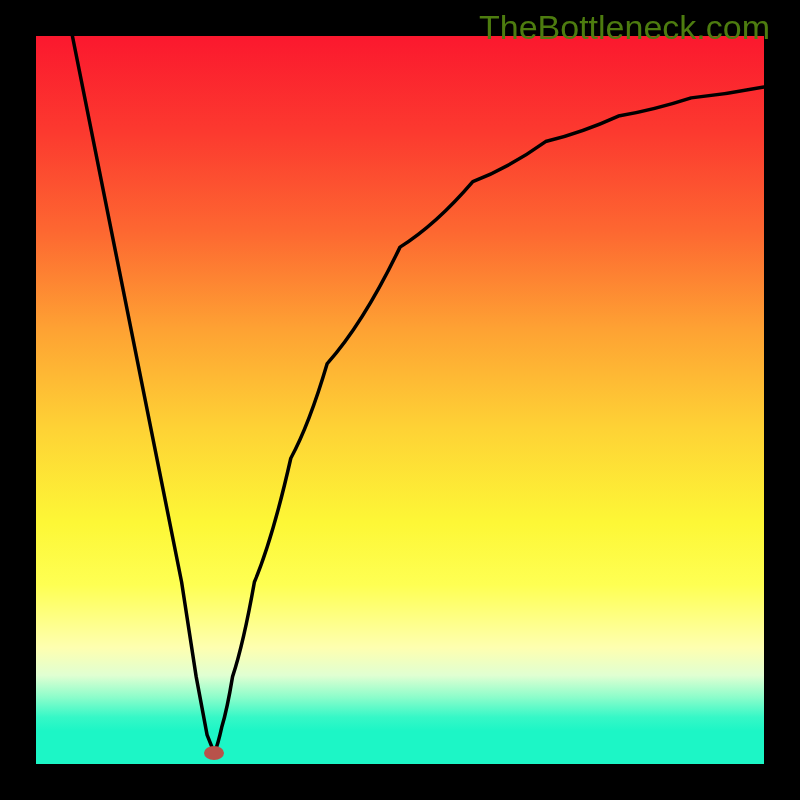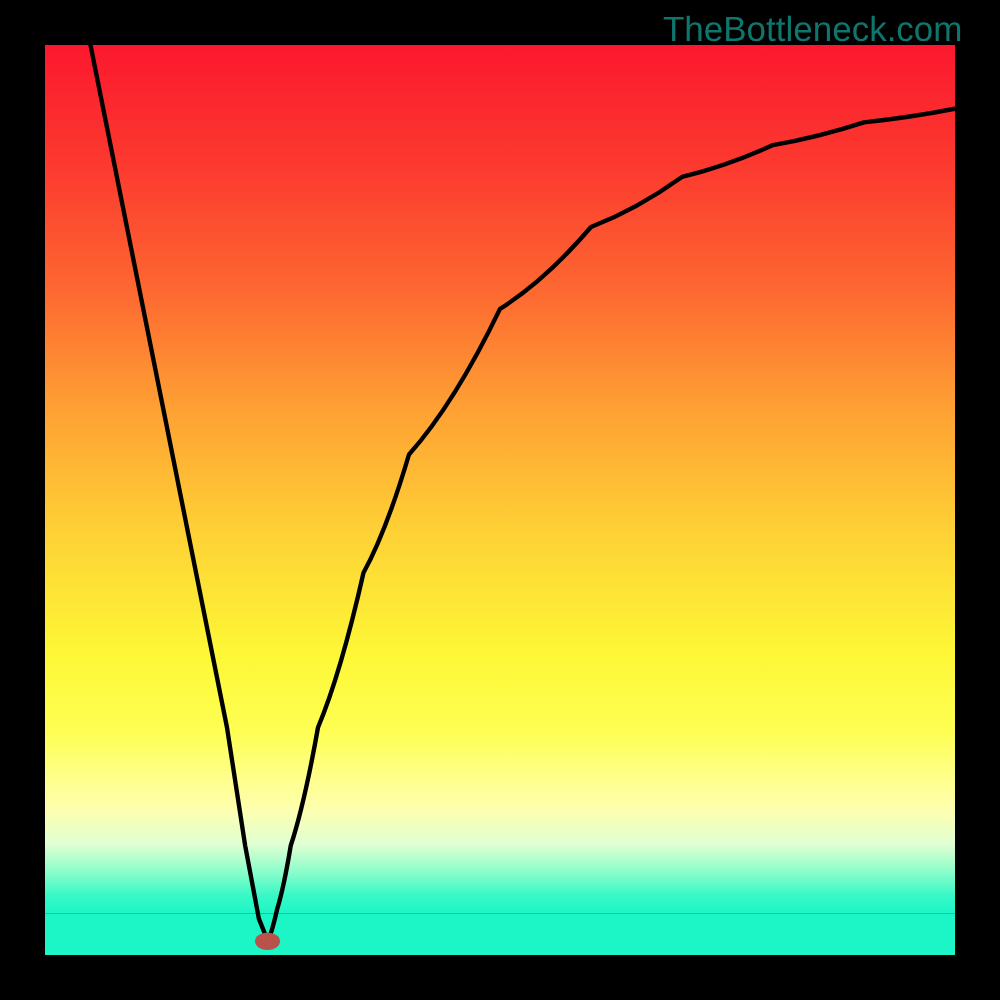--- a/index.html
+++ b/index.html
@@ -1,17 +1,17 @@
 <!DOCTYPE html>
 <html><head>
   <meta charset="utf-8">
   <style>
     * { margin: 0; padding: 0; box-sizing: border-box; }
     body { width: 800px; height: 800px; background: #000; position: relative; font-family: Arial, sans-serif; }
-    .watermark { position: absolute; top: 8px; right: 30px; color: #0f766e; font-size: 28px; z-index: 10; }
+    .watermark { position: absolute; top: 8px; right: 30px; color: #4d7c0f; font-size: 34px; z-index: 10; }
     .chart-container { position: absolute; top: 36px; left: 36px; width: 728px; height: 728px; }
     .gradient-bg { position: absolute; top: 0; left: 0; width: 100%; height: 95.5%; background: linear-gradient(to bottom,
       #fb182e 0%,
       #fc3a2f 14%,
       #fd6731 28%,
       #fea133 42%,
       #fed135 56%,
       #fdf736 70%,
       #feff53 79%,
       #feffb0 88%,

